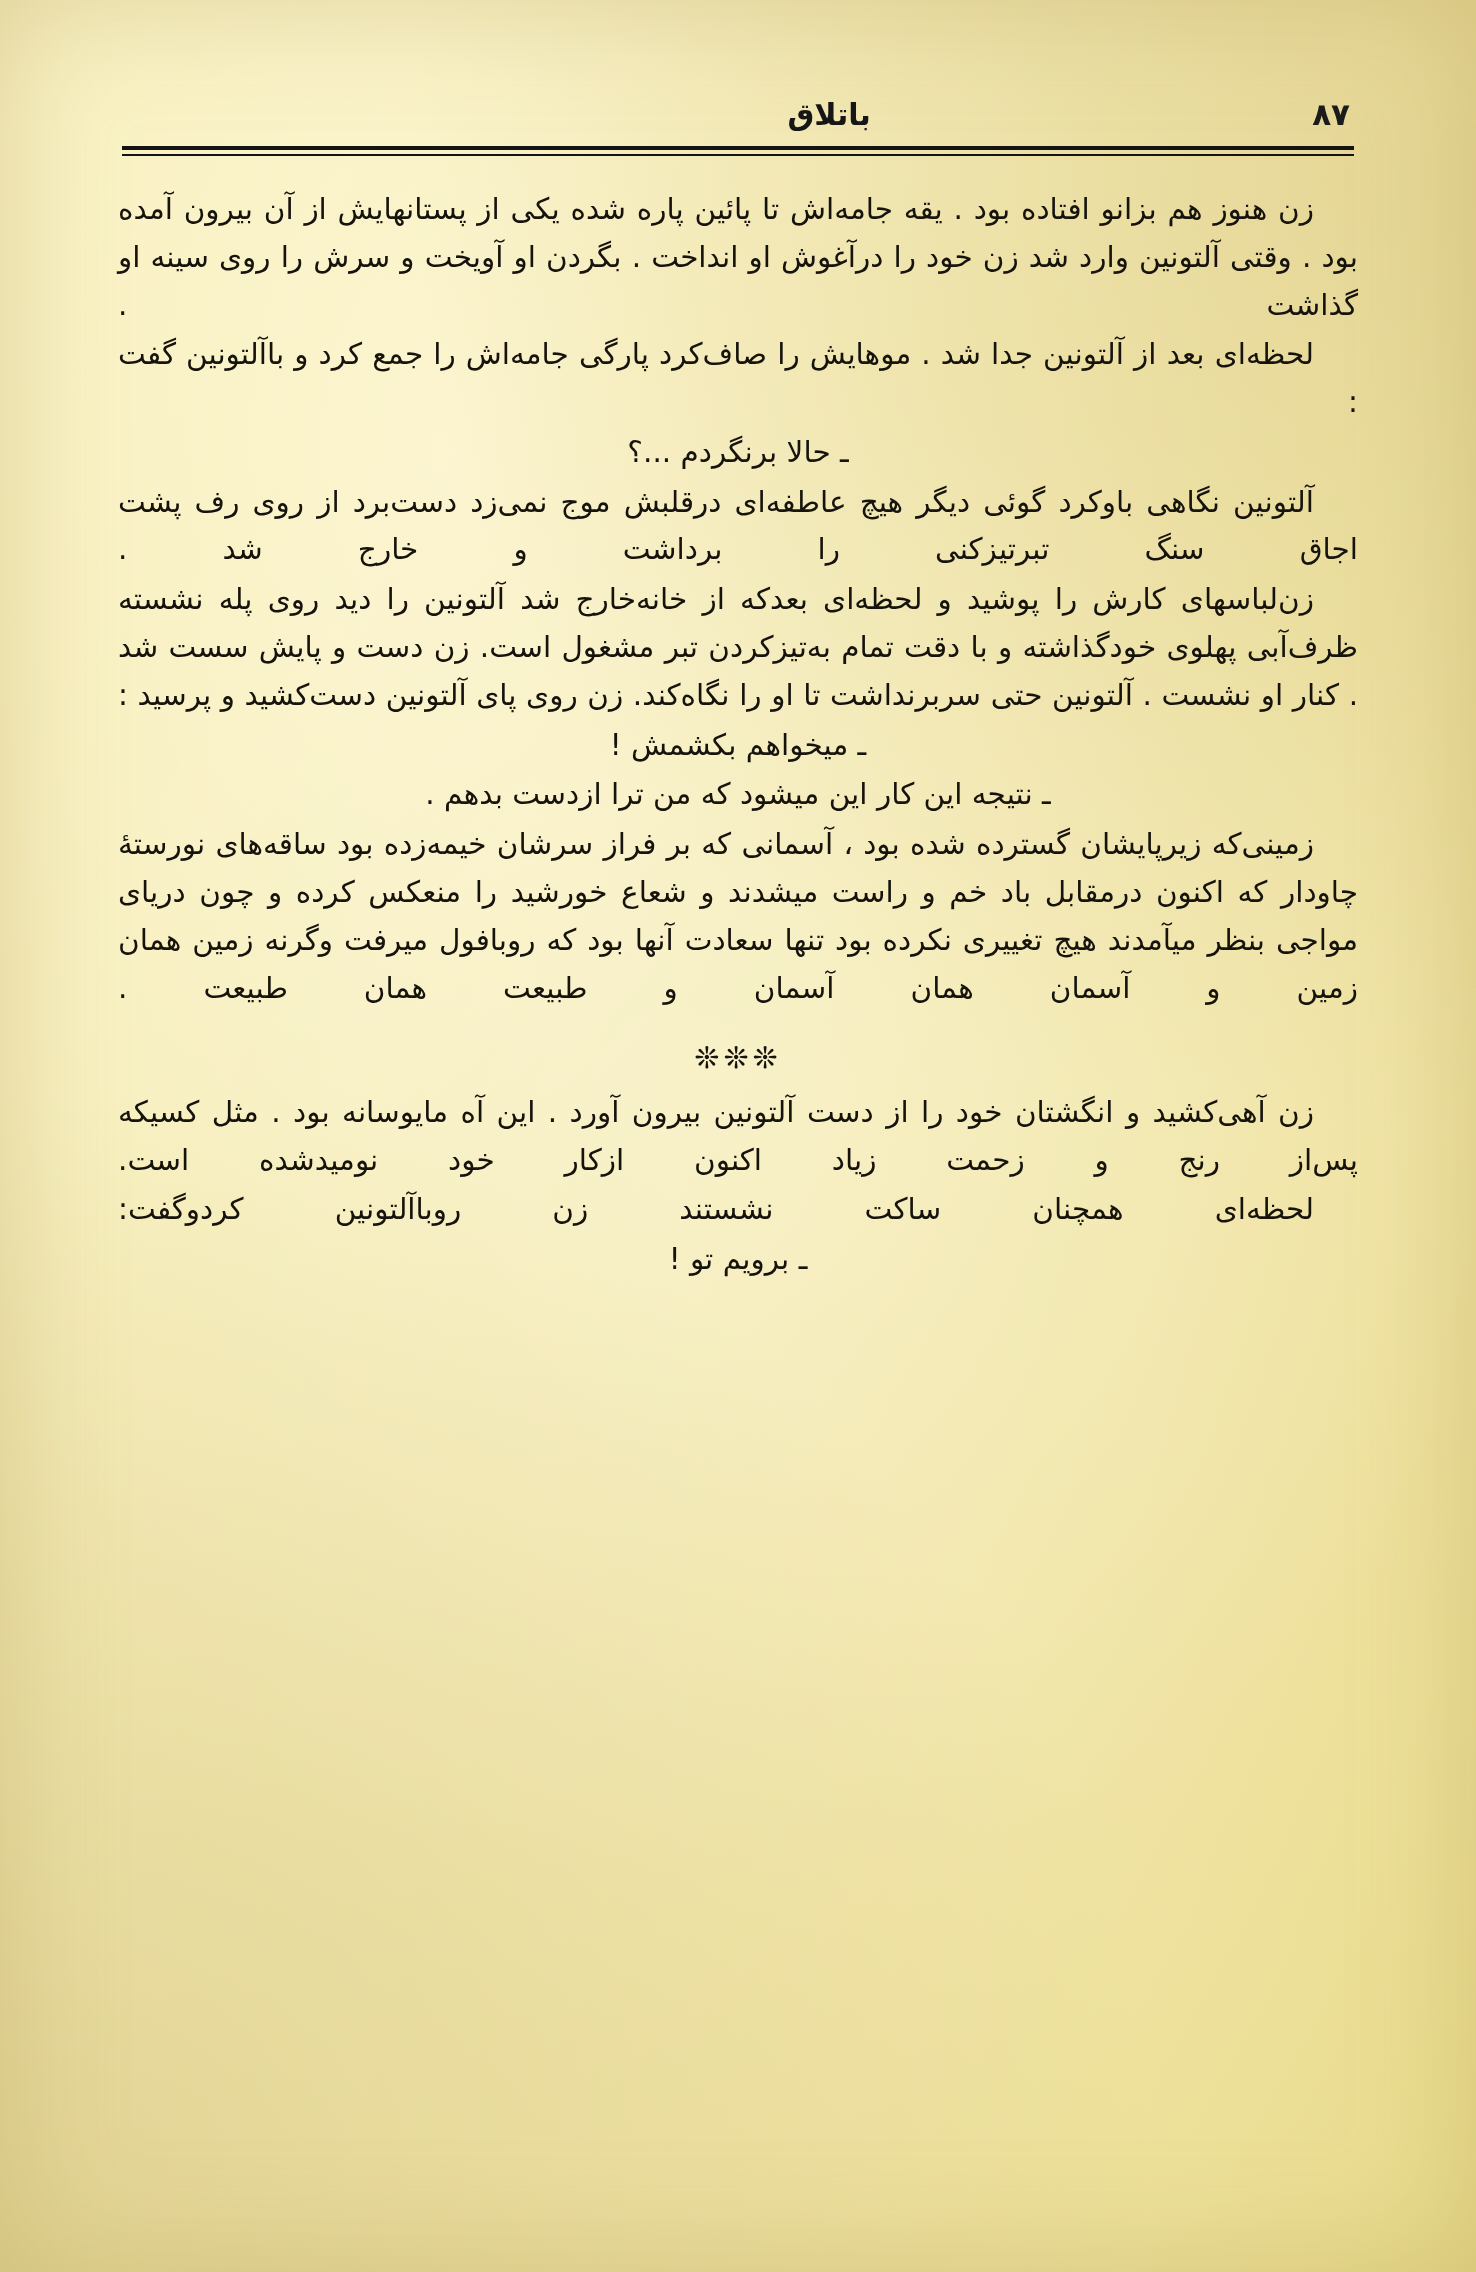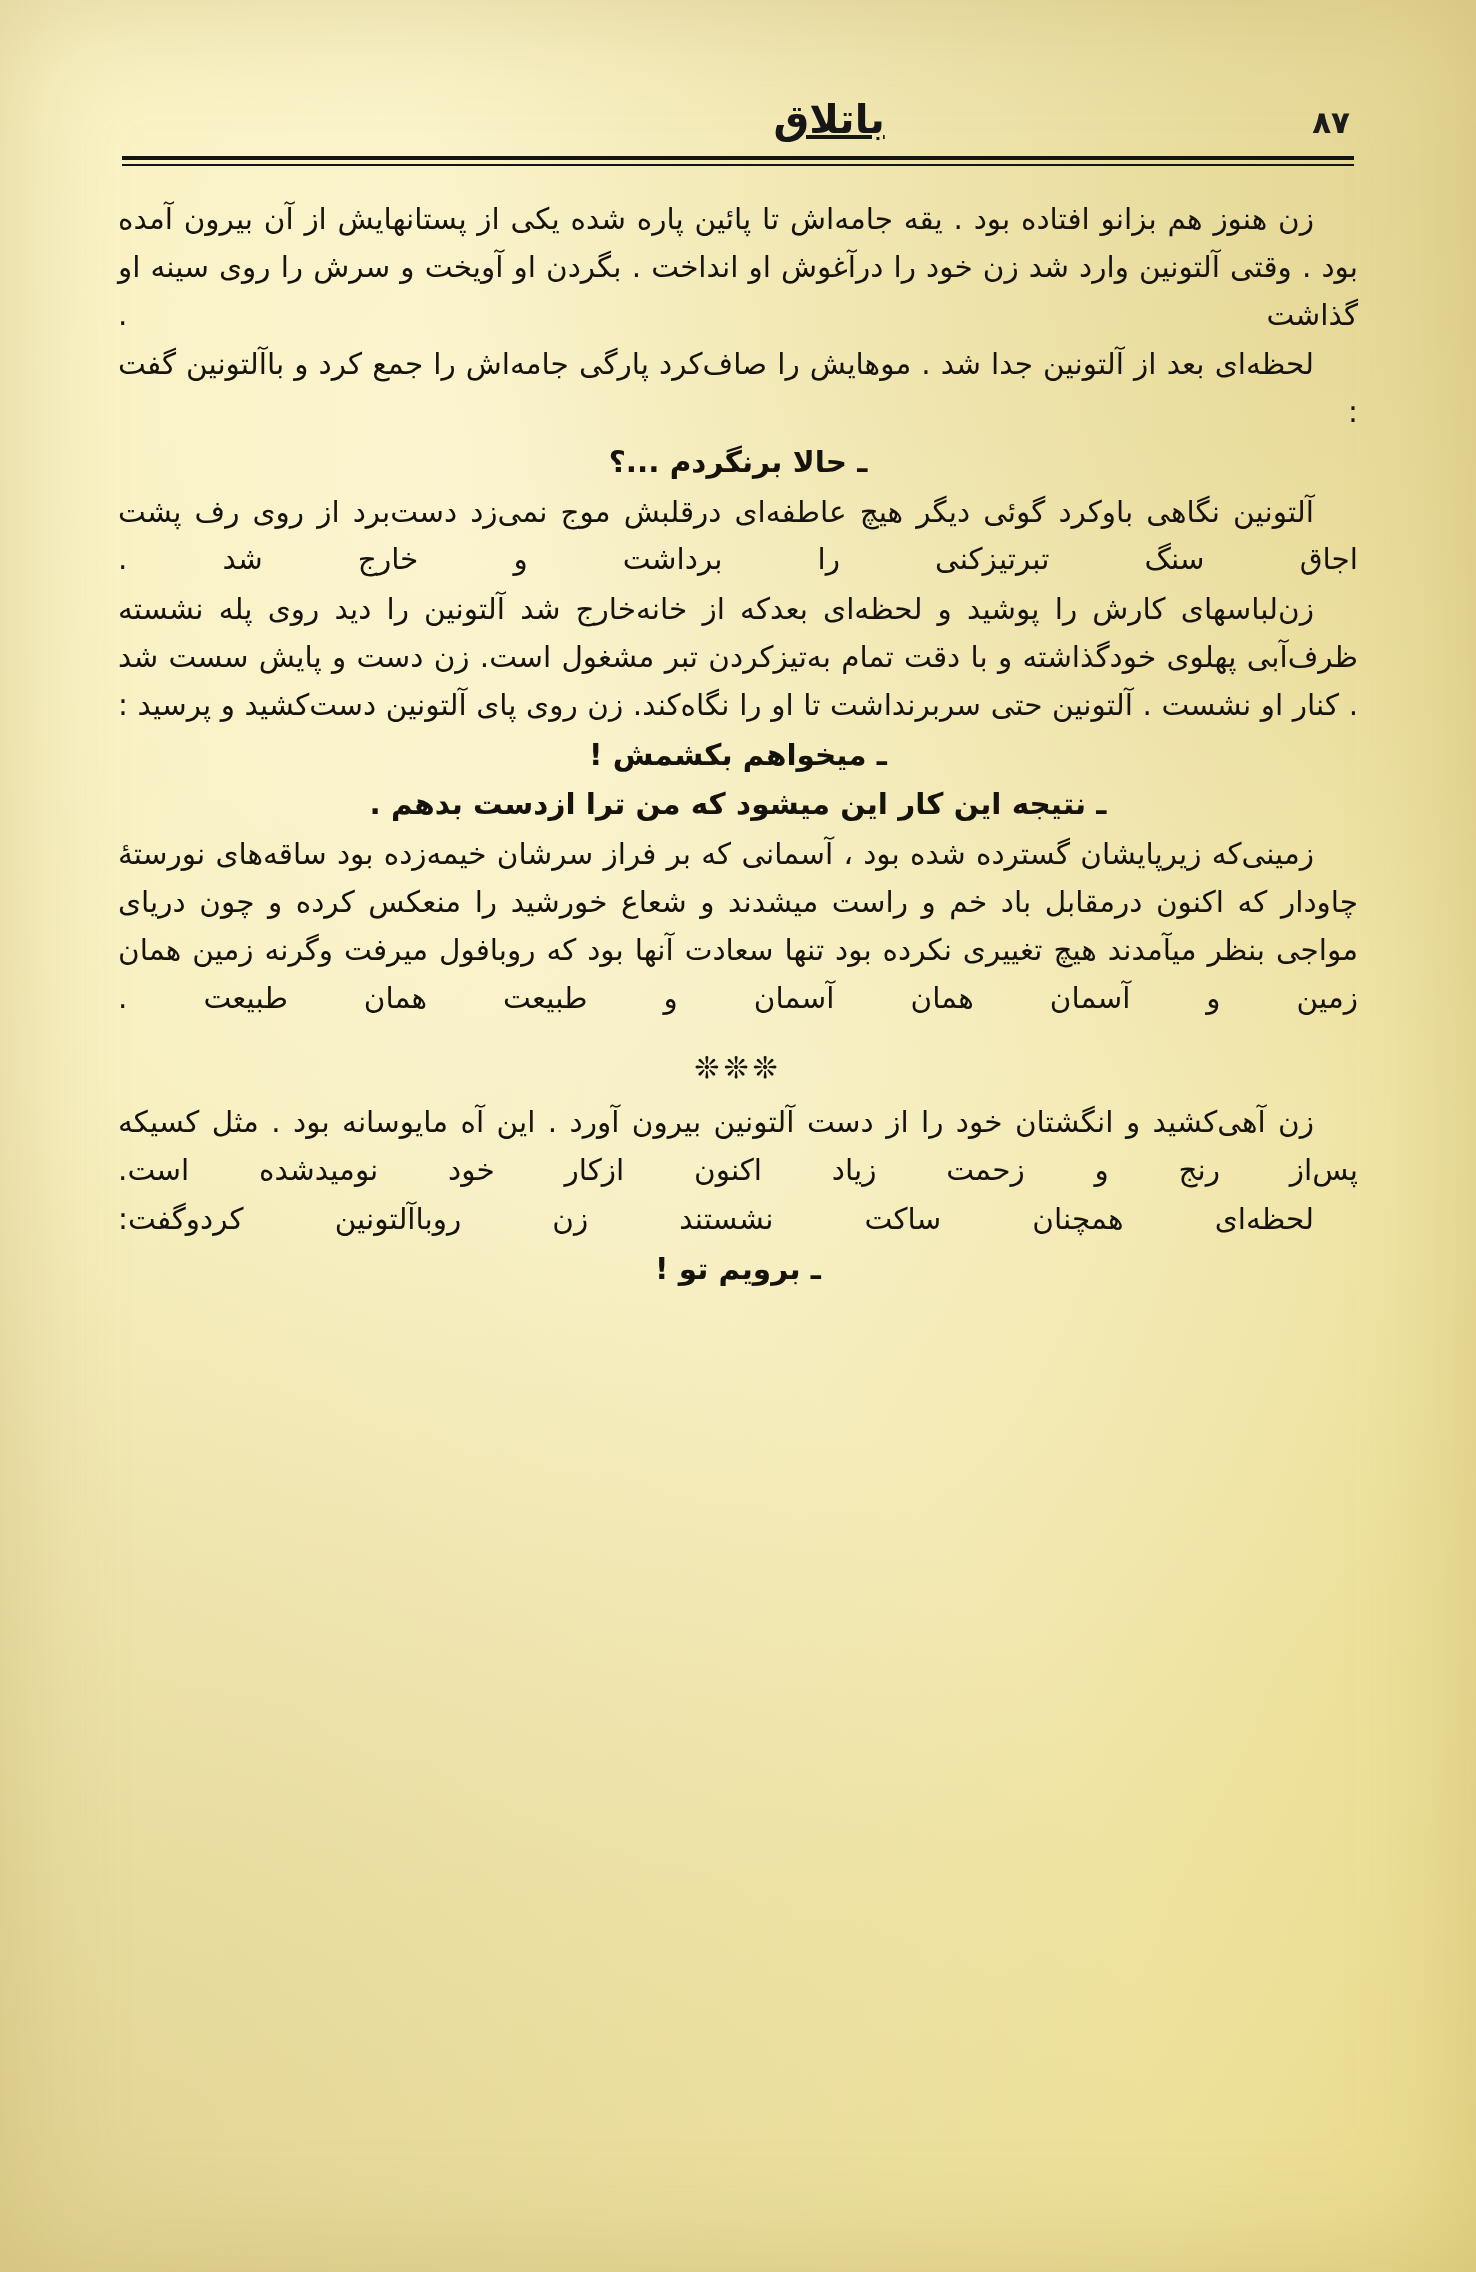--- a/index.html
+++ b/index.html
@@ -53,25 +53,24 @@
   }
   .folio {
     font-family: "DejaVu Sans", sans-serif;
     font-size: 31px;
     font-weight: 700;
     color: #1b1b1b;
     letter-spacing: 0.5px;
   }
   .running-title {
     font-family: "DejaVu Sans", sans-serif;
-    font-size: 40px;
+    font-size: 30px;
     font-weight: 700;
     color: #161616;
     margin-right: -130px;
-    text-decoration: underline;
   }
   .spacer-right {
     width: 90px;
   }
   .rule {
     margin: 14px 4px 0 4px;
     border-top: 4px solid #141414;
     border-bottom: 2px solid #141414;
     height: 4px;
   }
@@ -92,21 +91,20 @@
     margin: 0 0 2px 0;
     text-indent: 0;
     white-space: pre-wrap;
   }
   .para.indent {
     text-indent: 44px;
   }
   .para.dialogue {
     text-align: right;
     text-align-last: center;
-    font-weight: bold;
   }
 
   .ornament {
     text-align: center;
     text-align-last: center;
     font-size: 30px;
     letter-spacing: 4px;
     color: #17140e;
     margin: 22px 0 6px 0;
     direction: ltr;

